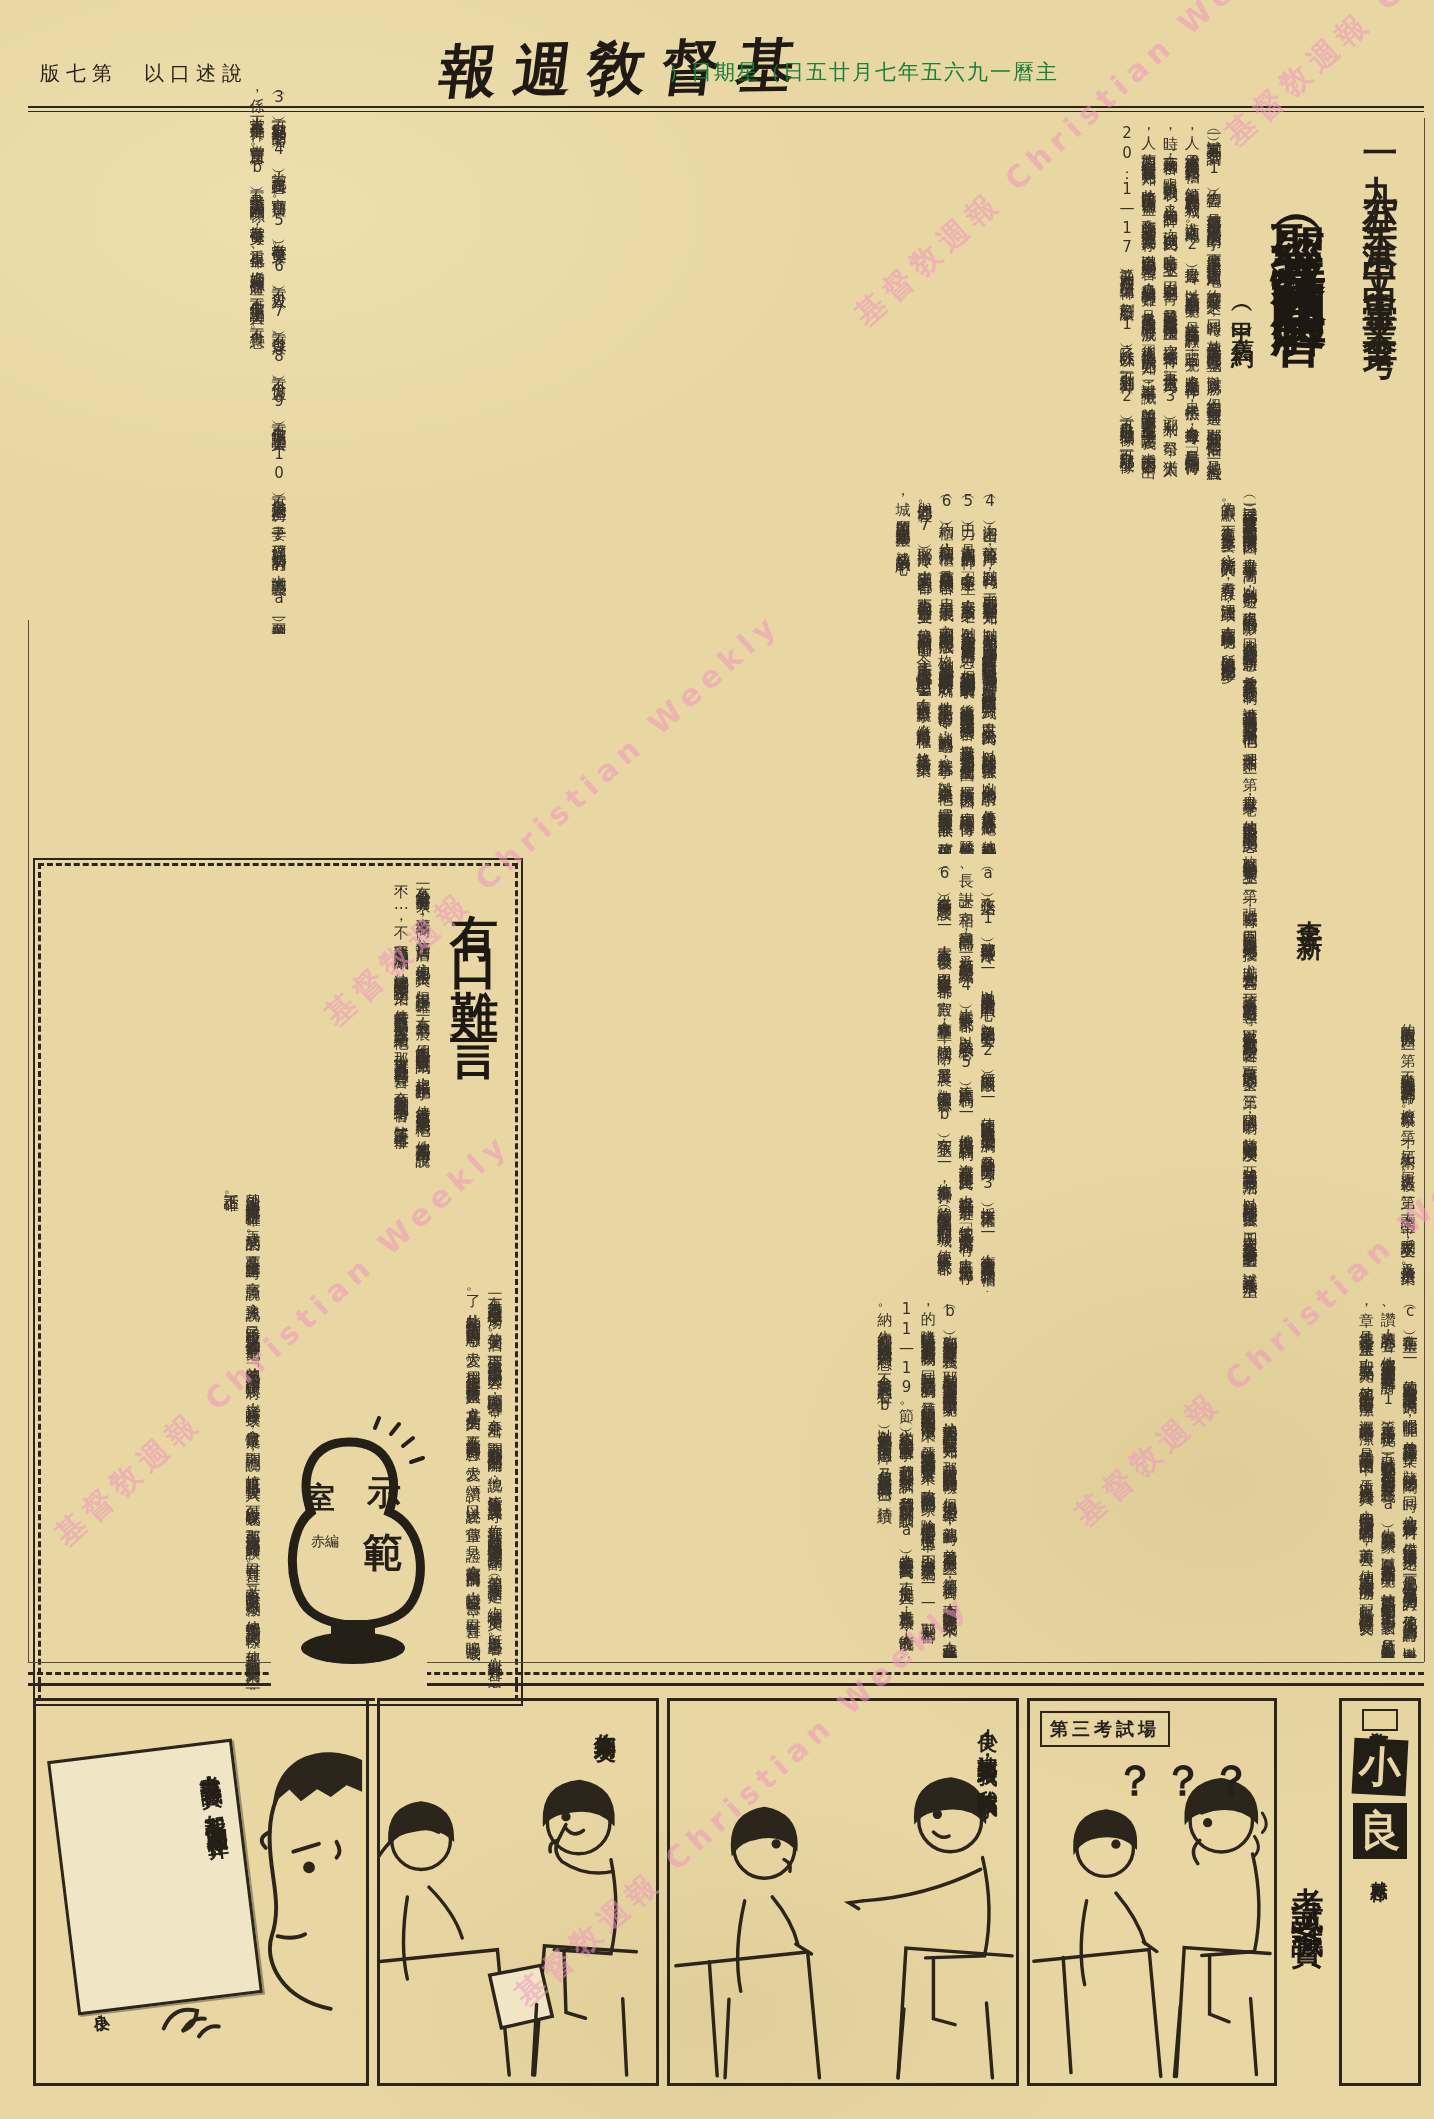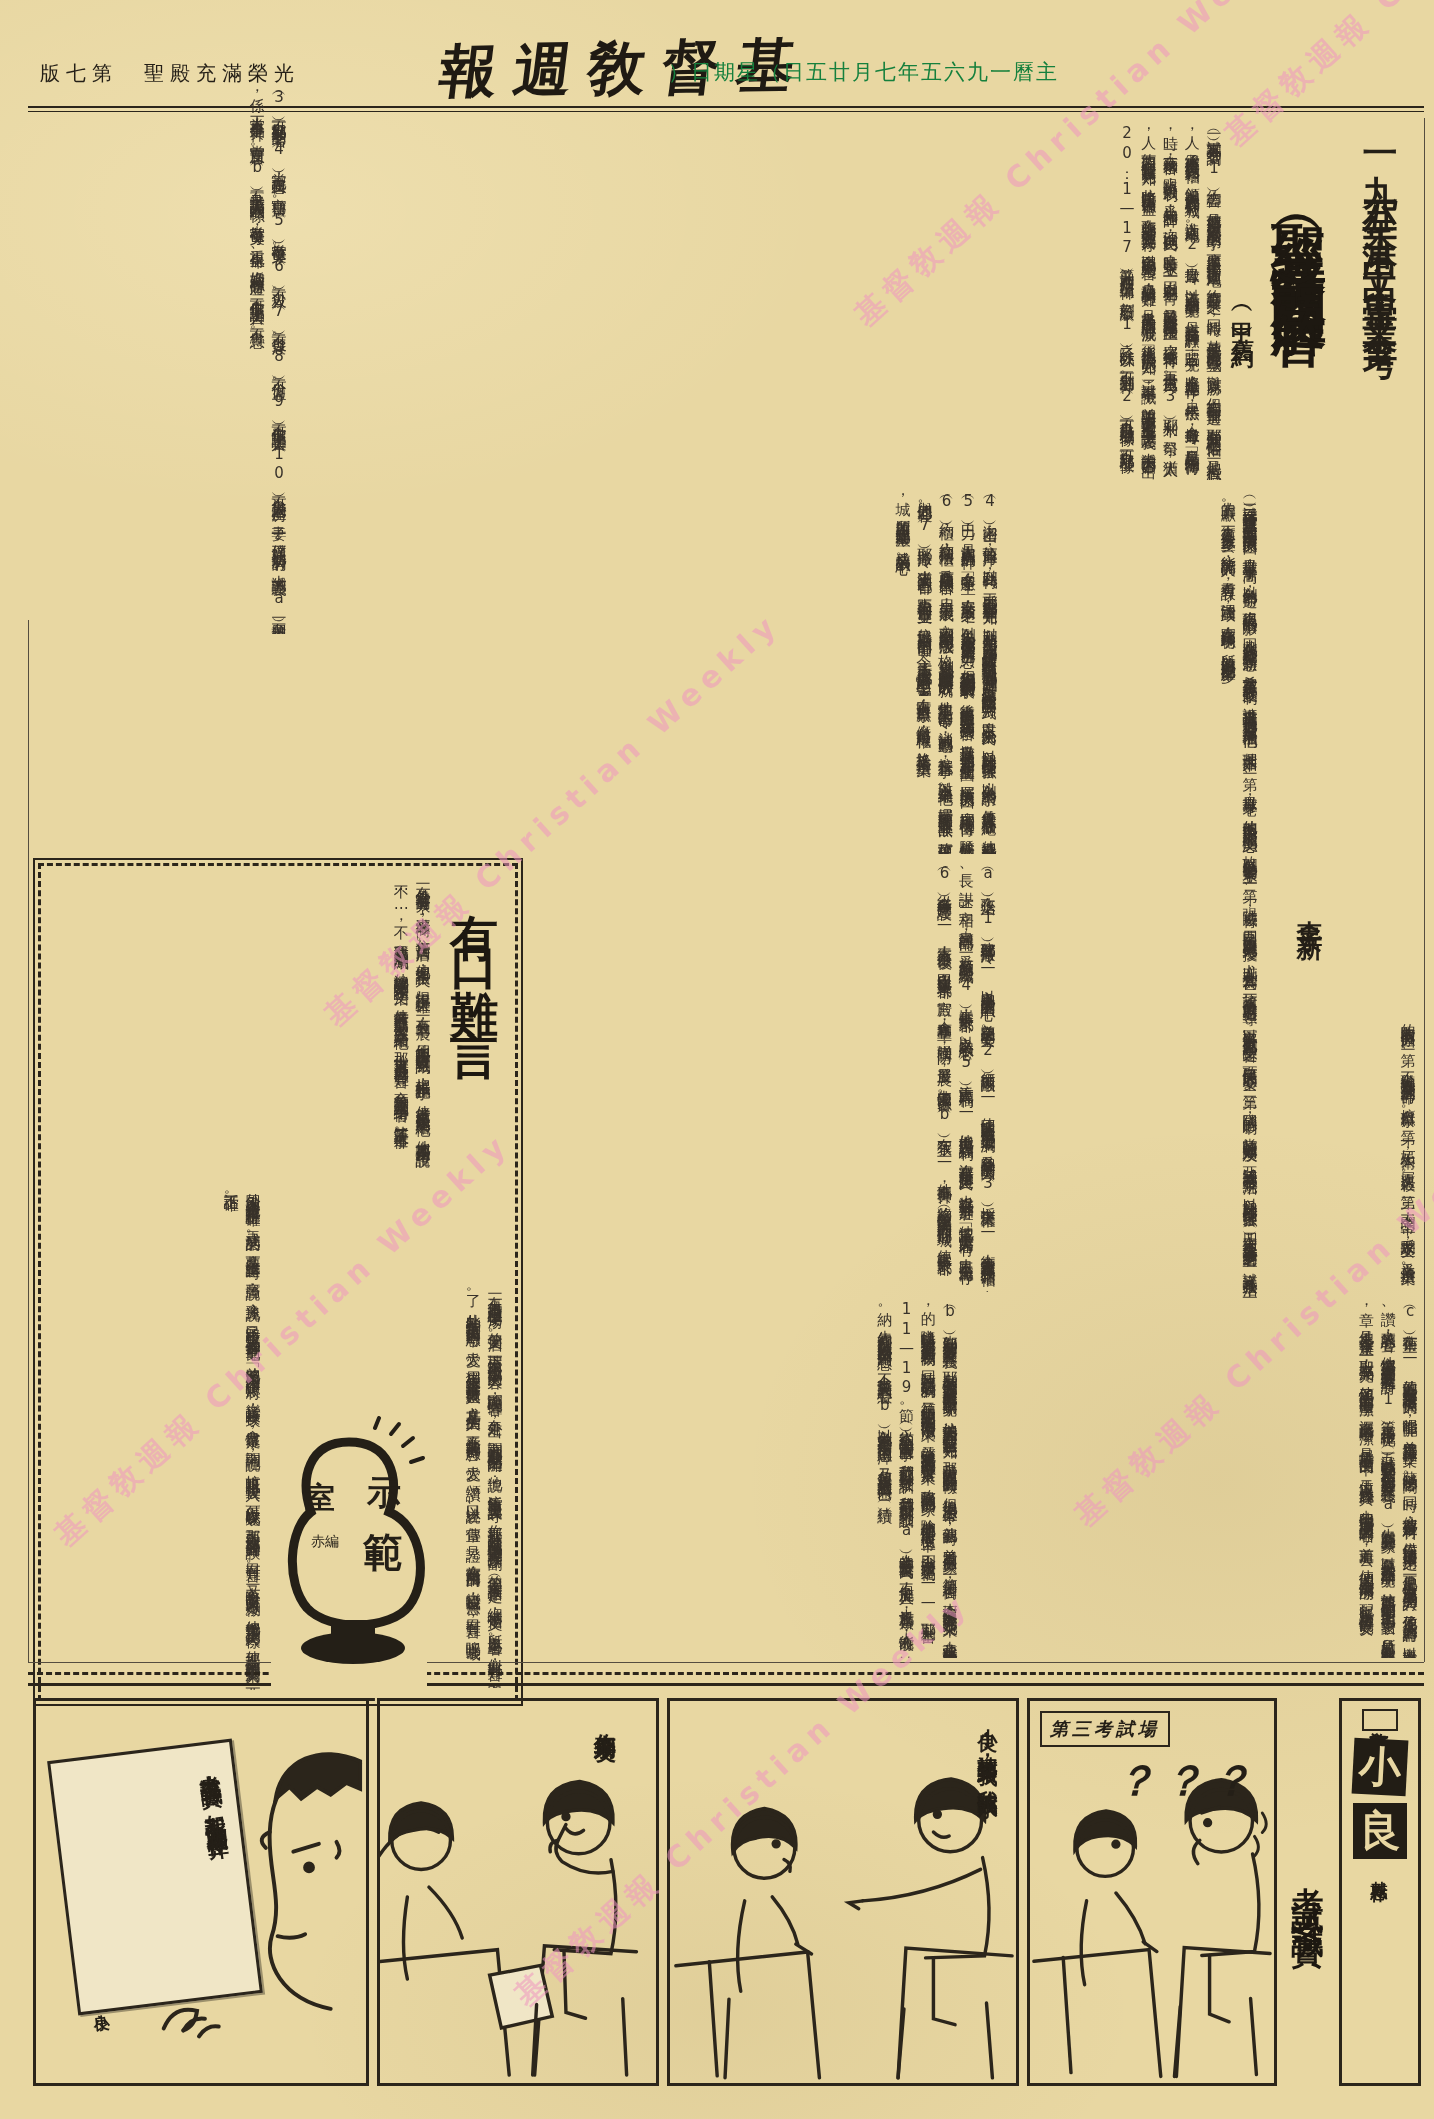--- a/index.html
+++ b/index.html
@@ -115,21 +115,21 @@
     display:flex;align-items:center;justify-content:center;
   }
   .name-ch:nth-of-type(2){transform:rotate(3deg);}
   .credit{
     writing-mode:vertical-rl;text-orientation:upright;font-size:17px;font-weight:bold;letter-spacing:3px;color:#241f17;
   }
 </style>
 </head>
 <body>
 
-<div class="abs hdr-small" style="left:40px;top:60px;">版七第　聖殿充滿榮光</div>
+<div class="abs hdr-small" style="left:40px;top:60px;">版七第　以口述說</div>
 <div class="abs masthead" style="left:440px;top:30px;">報週敎督基</div>
 <div class="abs hdr-date" style="left:668px;top:58px;">）日期星（日五廿月七年五六九一曆主</div>
 <div class="rule-double" style="top:106px;"></div>
 
 <div class="vline" style="left:1424px;top:118px;height:1544px;"></div>
 <div class="vline" style="left:28px;top:620px;height:1042px;"></div>
 
 <div class="abs kicker" style="left:1356px;top:134px;height:748px;">一九六五年香港中文中學畢業會考</div>
 <div class="abs bigtitle" style="left:1262px;top:180px;height:716px;">聖經（基督敎）問題解答</div>
 <div class="abs author" style="left:1293px;top:900px;height:110px;">李景新</div>
@@ -268,21 +268,21 @@
         <path d="M268,258 l0,62 l22,6"></path>
 
         <path d="M348,256 L240,248 L232,380"></path>
 
         <path d="M322,304 l6,76 M238,310 l-6,70"></path>
       </g>
     </svg>
     <div class="speech" style="right:14px;top:12px;height:200px;">小良！請把答案給我，我請你飲汽水</div>
   </div>
 
-  <div class="panel" style="width:250px;font-style:italic;">
+  <div class="panel" style="width:250px;">
     <svg viewBox="0 0 250 382">
       <g stroke="#2b251b" fill="none" stroke-width="3.5" stroke-linecap="round">
 
         <path d="M46,148 Q44,112 78,108 Q110,112 108,144 Q94,130 70,134 Q54,136 46,148 Z" fill="#2b251b"></path>
         <circle cx="77" cy="146" r="29"></circle>
         <circle cx="88" cy="142" r="3" fill="#2b251b"></circle>
         <path d="M58,200 q-10,48 -2,86"></path>
         <path d="M88,192 q22,26 30,52"></path>
         <path d="M116,242 l14,10"></path>
 

